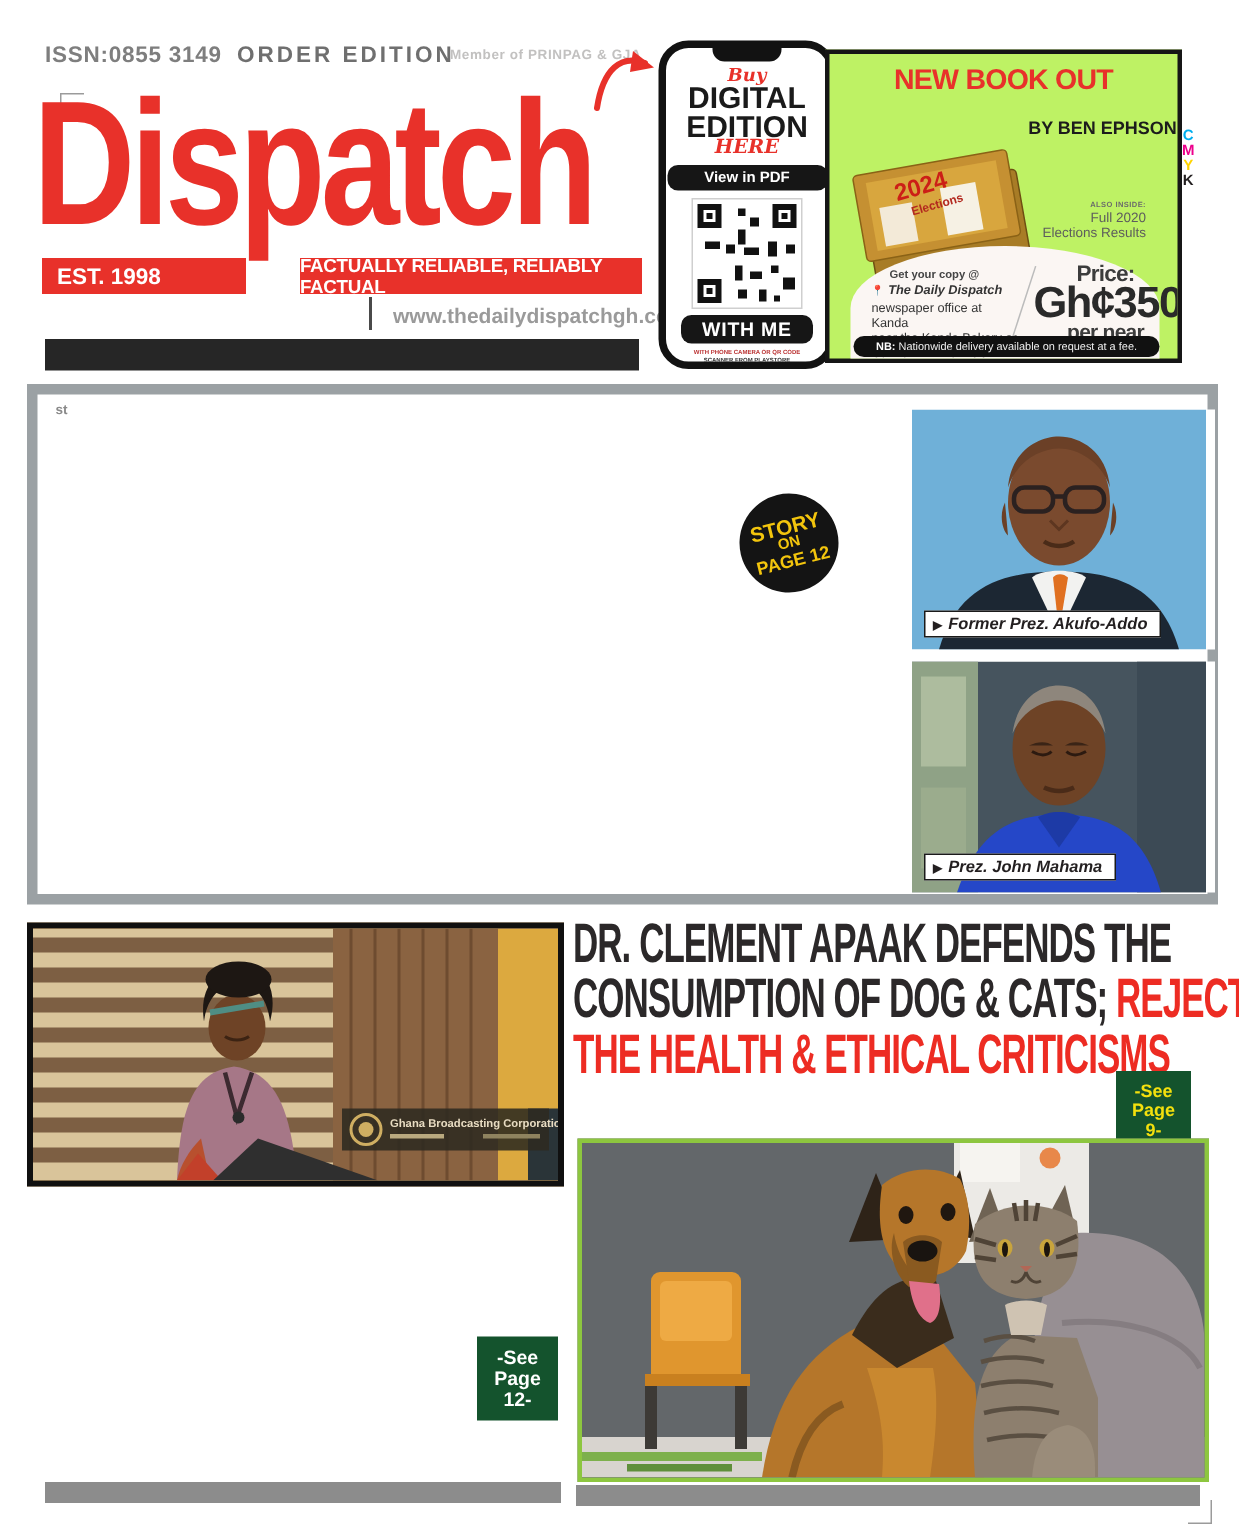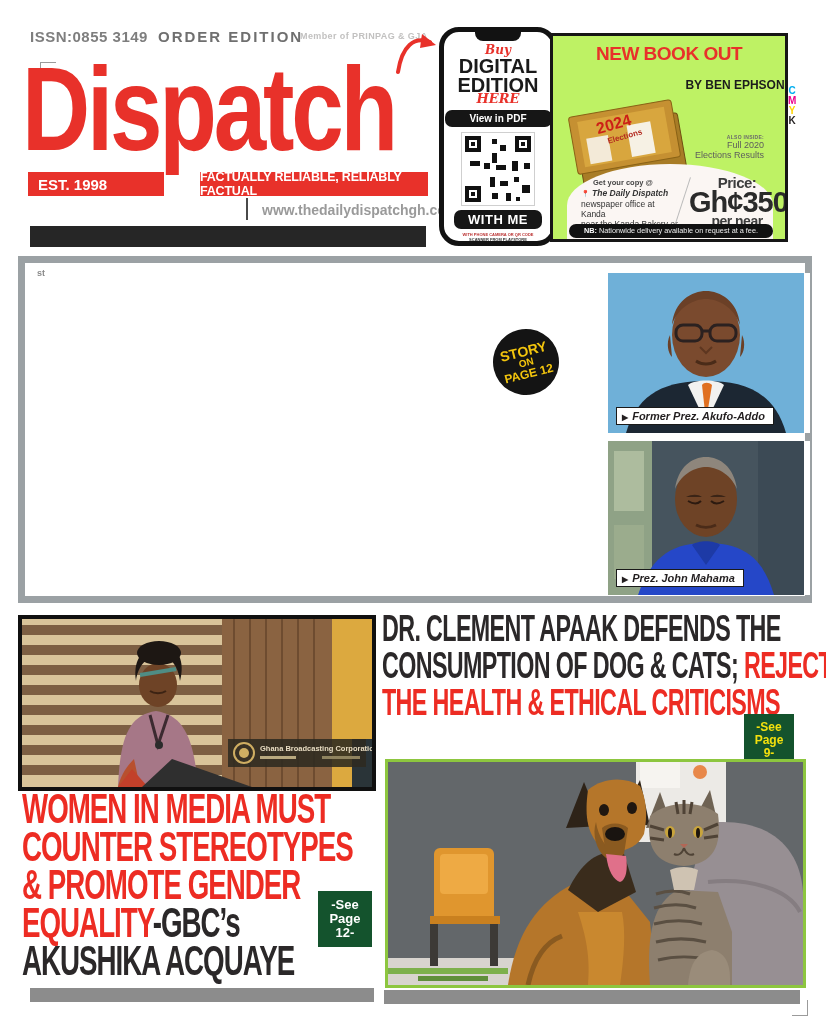--- a/index.html
+++ b/index.html
@@ -340,27 +340,20 @@
         <rect x="206" y="120" width="138" height="28" fill="#2d2a20" opacity="0.88"></rect>
         <circle cx="222" cy="134" r="10" fill="none" stroke="#cfae62" stroke-width="2"></circle>
         <circle cx="222" cy="134" r="5" fill="#cfae62"></circle>
         <text x="238" y="132" font-size="7.5" font-weight="bold" fill="#e8dcc2">Ghana Broadcasting Corporation</text>
         <rect x="238" y="137" width="36" height="3" fill="#b9a97f"></rect>
         <rect x="300" y="137" width="38" height="3" fill="#8f835f"></rect>
       </g>
     </svg>
   </div>
 
-  <div class="abs women-headline condensed">
-    <div>WOMEN IN MEDIA MUST</div>
-    <div>COUNTER STEREOTYPES</div>
-    <div>&amp; PROMOTE GENDER</div>
-    <div><span>EQUALITY</span><span class="blk">-GBC’s</span></div>
-    <div class="blk">AKUSHIKA ACQUAYE</div>
-  </div>
 
   <div class="abs see-badge badge12">
     <div>-See</div>
     <div>Page</div>
     <div>12-</div>
   </div>
 
   <div class="abs graybar-l"></div>
 
   <div class="abs apaak-headline condensed">

